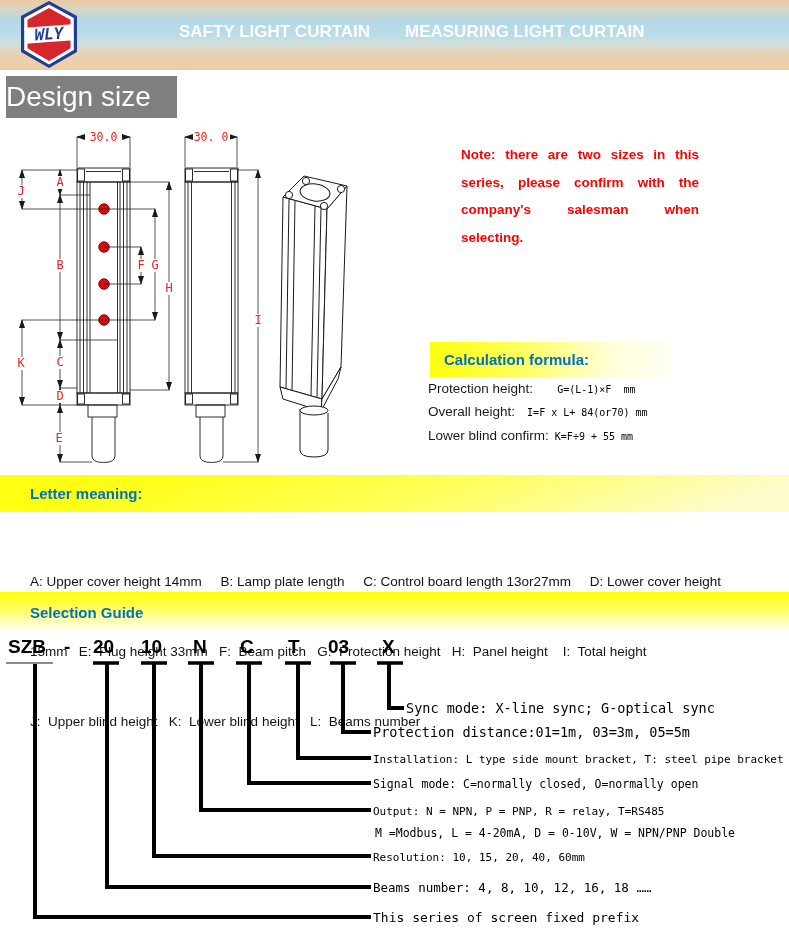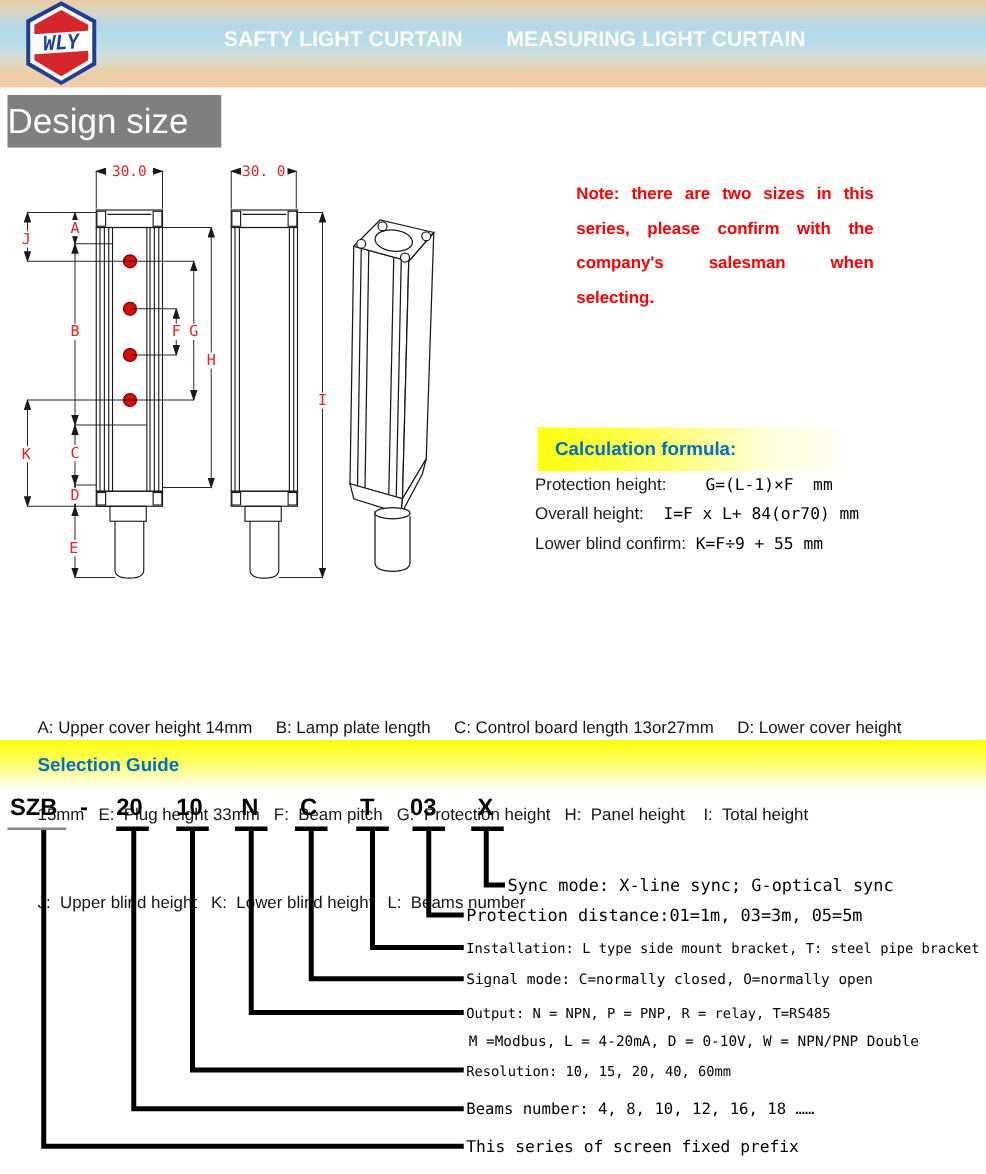--- a/index.html
+++ b/index.html
@@ -24,21 +24,21 @@
   .note .jline { text-align:justify; text-align-last:justify; }
   .note .jline.last { text-align-last:left; }
 
   
   .calc-band { position:absolute; left:430px; top:342px; width:241px; height:35px;
     background:linear-gradient(90deg,#ffff0f 0%,#ffff57 35%,#ffffd8 75%,#fefef4 100%);
     color:#0070c0; font-weight:bold; font-size:15px; line-height:35px; padding-left:14px; }
   .calc-rows { position:absolute; left:428px; top:379px; width:360px; }
   .calc-row { height:23.4px; white-space:pre; }
   .calc-row .lbl { font-size:13.5px; color:#1a1a1a; }
-  .calc-row .frm { font-family:"DejaVu Sans Mono", monospace; font-size:13px; color:#000; }
+  .calc-row .frm { font-family:"DejaVu Sans Mono", monospace; font-size:10px; color:#000; }
 
   
   .letter-band { position:absolute; left:0; top:475px; width:789px; height:37px;
     background:linear-gradient(160deg,#ffff14 15%,#ffff5c 55%,#fcfccd 92%);
     color:#0070c0; font-weight:bold; font-size:15px; line-height:37px; padding-left:30px; }
   .letter-text { position:absolute; left:30px; top:524px; width:755px; color:#141414;
     font-size:13.5px; line-height:23.2px; white-space:pre; }
 
   
   .sel-band { position:absolute; left:0; top:592px; width:789px; height:40px;
@@ -226,20 +226,21 @@
     <div class="jline last">company's salesman when selecting.</div>
   </div>
 
   <div class="calc-band">Calculation formula:</div>
   <div class="calc-rows">
     <div class="calc-row"><span class="lbl">Protection height:</span><span class="frm">    G=(L-1)×F  mm</span></div>
     <div class="calc-row"><span class="lbl">Overall height:</span><span class="frm">  I=F x L+ 84(or70) mm</span></div>
     <div class="calc-row"><span class="lbl">Lower blind confirm:</span><span class="frm"> K=F÷9 + 55 mm</span></div>
   </div>
 
+  <div class="letter-band">Letter meaning:</div>
   <div class="letter-text">
     <div>A: Upper cover height 14mm     B: Lamp plate length     C: Control board length 13or27mm     D: Lower cover height</div>
     <div>15mm   E:  Plug height 33mm   F:  Beam pitch   G:  Protection height   H:  Panel height    I:  Total height</div>
     <div>J:  Upper blind height   K:  Lower blind height   L:  Beams number</div>
   </div>
 
   <div class="sel-band">Selection Guide</div>
 
   <div class="code-row">
     <span class="code-item" style="left:8px">SZB</span>

